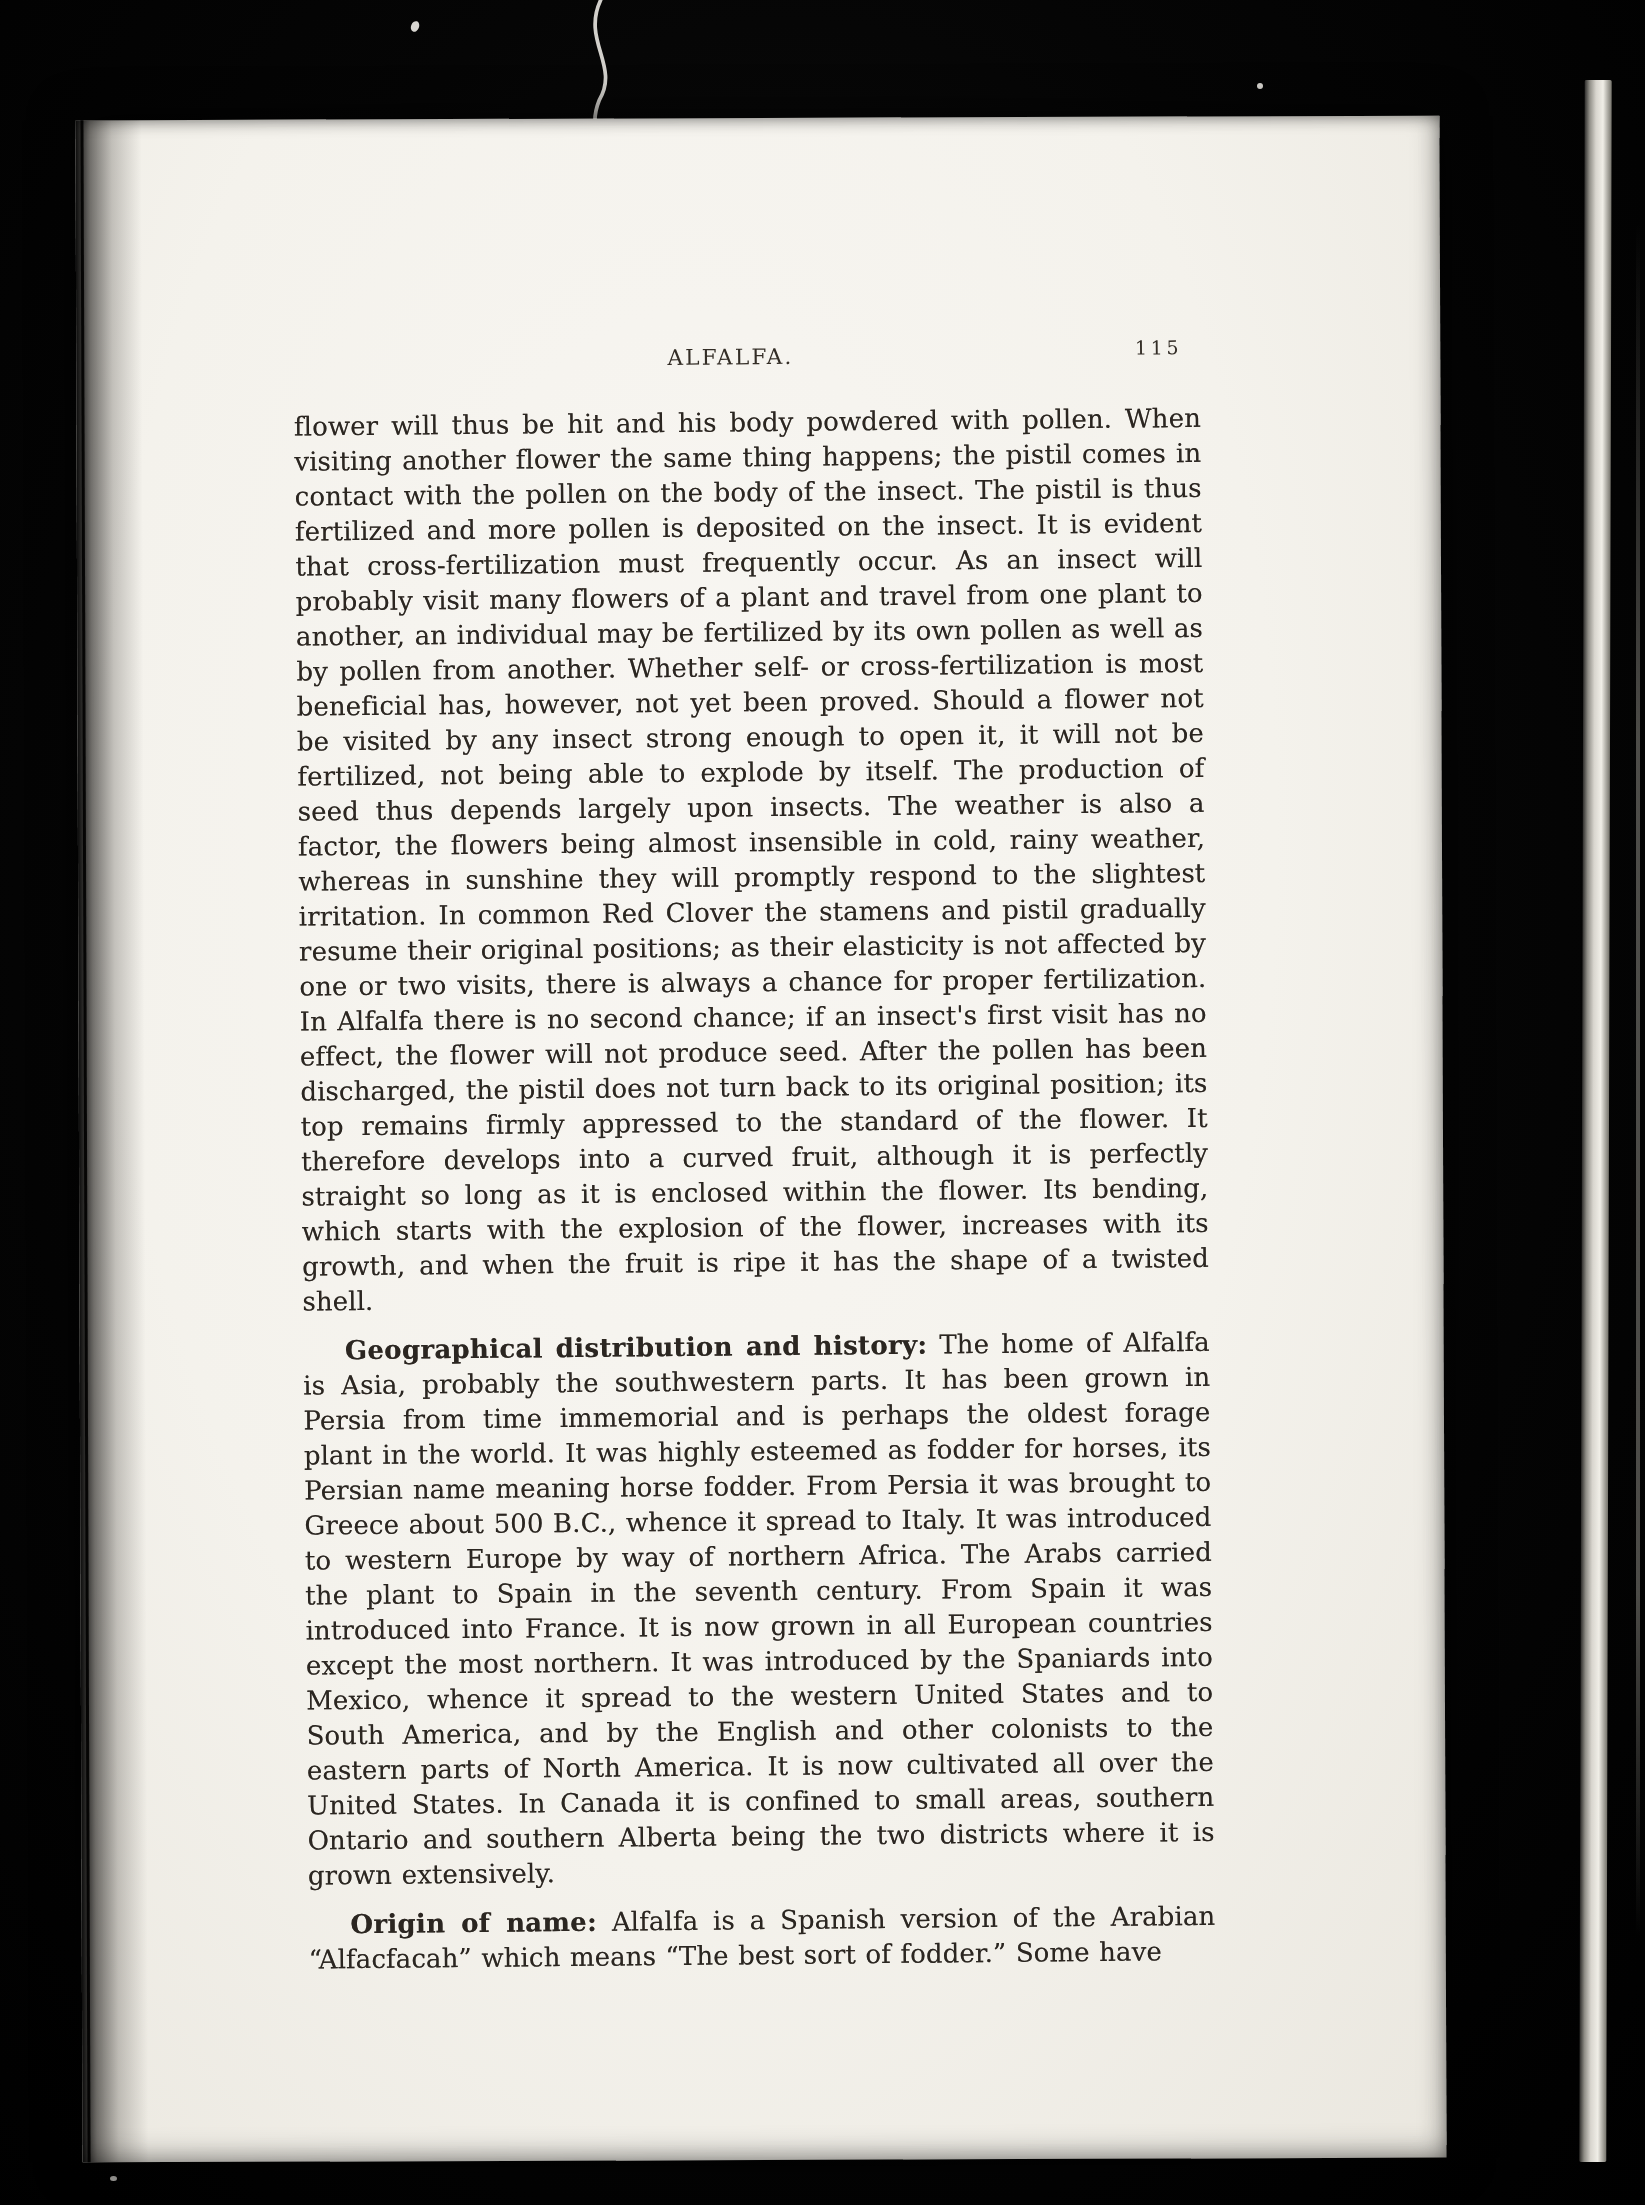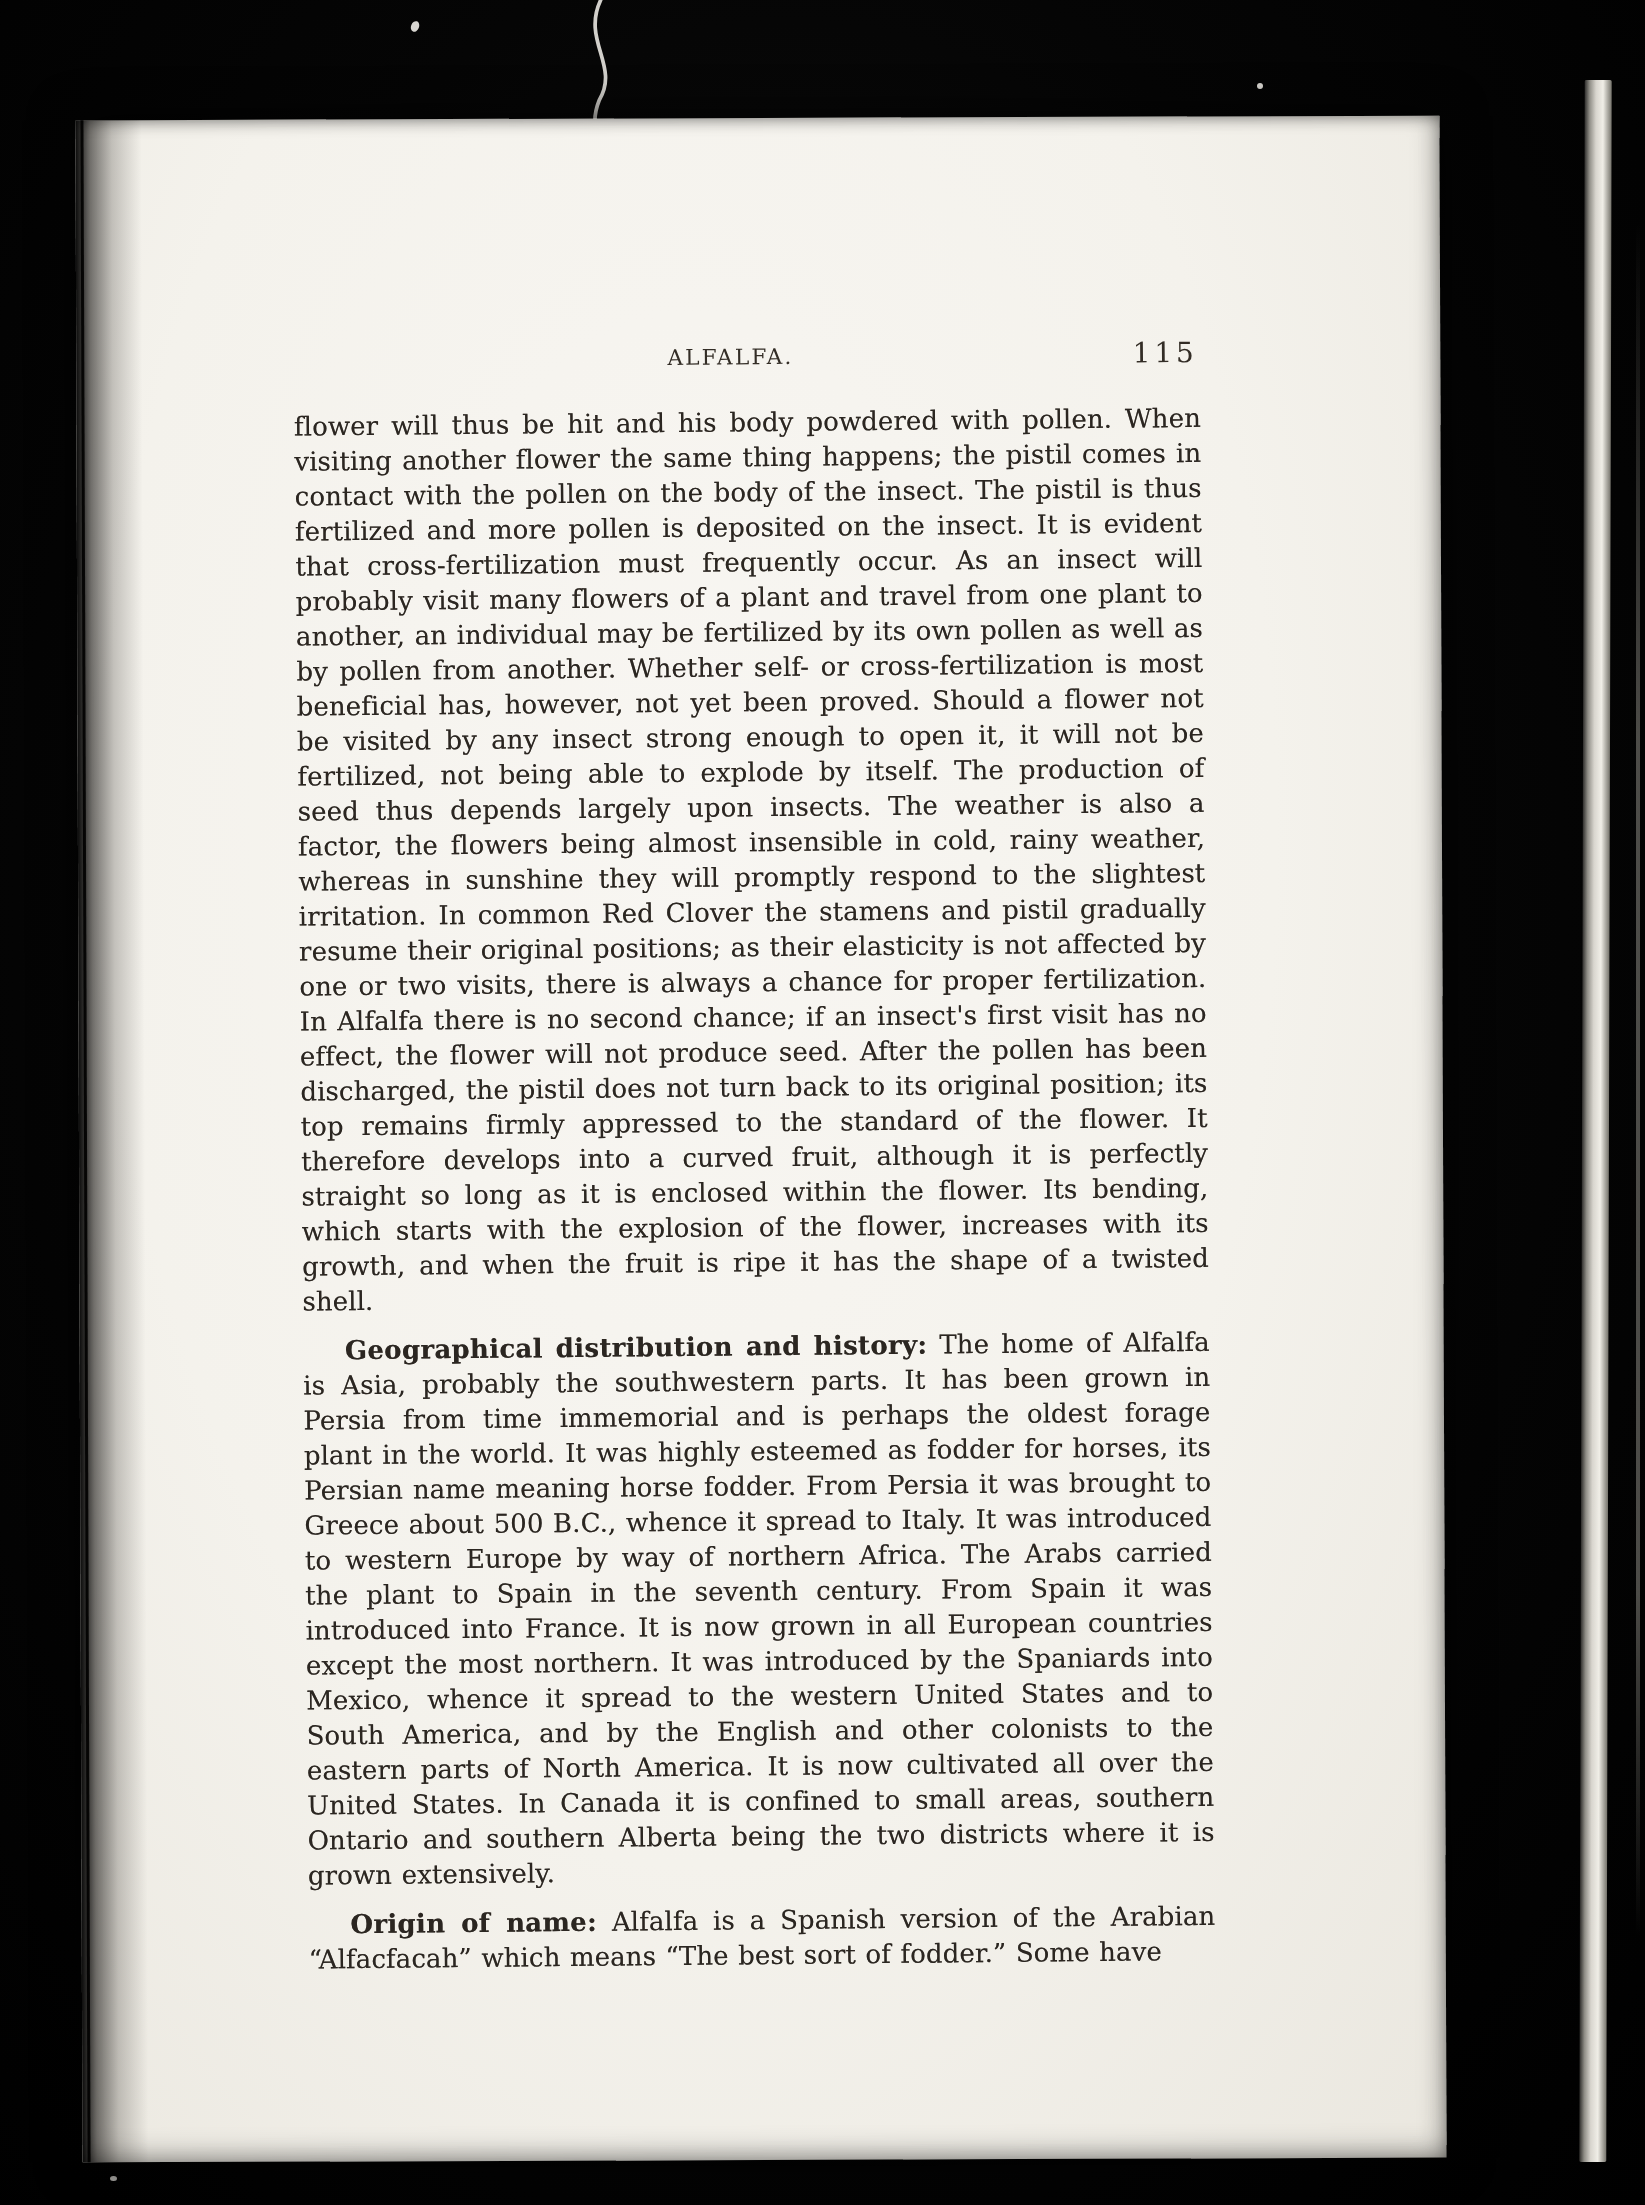--- a/index.html
+++ b/index.html
@@ -75,23 +75,23 @@
     position: absolute;
     left: 50%;
     transform: translateX(-50%);
     margin-left: -16.4px;
     font-size: 21.6px;
     letter-spacing: 2.2px;
     color: #332d26;
   }
   .rh-num {
     position: absolute;
-    right: 3px;
+    right: 18px;
     top: -4.5px;
-    font-size: 28px;
+    font-size: 19px;
     letter-spacing: 3.7px;
     color: #332d26;
   }
   .para {
     margin: 0;
     font-size: 26px;
     line-height: 35px;
     text-align: justify;
     letter-spacing: 0.1px;
     word-spacing: 1.1px;

